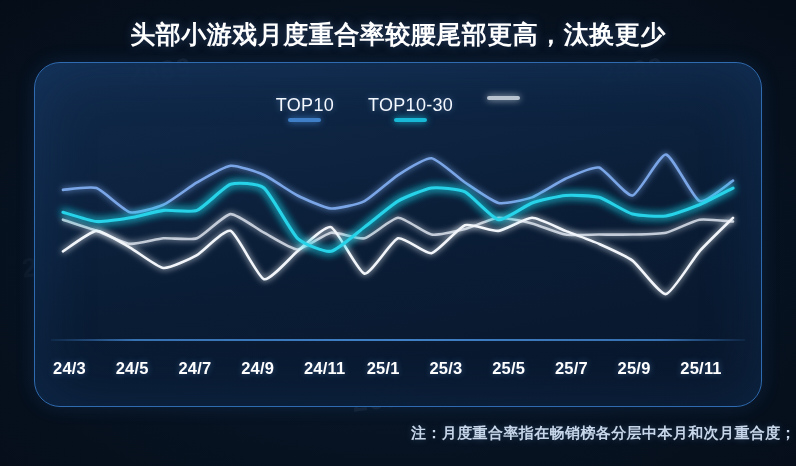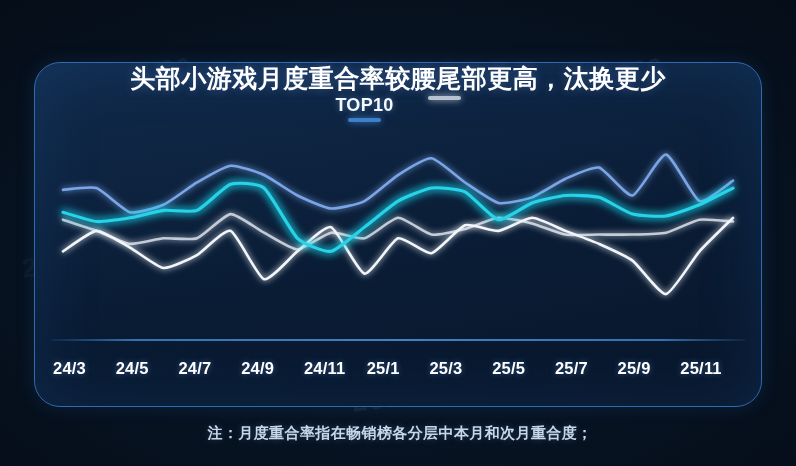--- a/index.html
+++ b/index.html
@@ -47,21 +47,20 @@
     position: absolute;
     left: 0; right: 0;
     top: 18px;
     text-align: center;
     color: #ffffff;
     font-size: 25px;
     font-weight: 700;
     letter-spacing: 0.5px;
     text-shadow: 0 0 10px rgba(120,170,255,0.35);
     z-index: 6;
-    margin-top: 44px;
   }
 
   
   #card {
     position: absolute;
     left: 34px;
     top: 62px;
     width: 726px;
     height: 343px;
     border-radius: 26px;
@@ -88,21 +87,21 @@
   }
   .legend-item {
     display: flex;
     flex-direction: column;
     align-items: center;
     gap: 4px;
   }
   .legend-label {
     color: #f4f8ff;
     font-size: 18px;
-    font-weight: 700;
+    font-weight: 400;
     letter-spacing: 0.3px;
     text-shadow: 0 0 6px rgba(140,190,255,0.45);
     line-height: 1;
   }
   .legend-swatch {
     width: 33px;
     height: 4px;
     border-radius: 2px;
   }
 
@@ -152,21 +151,21 @@
     text-shadow: 0 0 6px rgba(130,180,255,0.4);
     flex: 1 1 0;
     text-align: left;
   }
 
   
   #footnote {
     position: absolute;
     left: 4px; right: 0;
     top: 424px;
-    text-align: center;
+    text-align: right;
     color: #c7d6e8;
     font-size: 15px;
     font-weight: 700;
     letter-spacing: 0.4px;
     text-shadow: 0 0 7px rgba(110,160,230,0.3);
     z-index: 6;
   }
 </style>
 </head>
 <body>
@@ -180,20 +179,24 @@
   <div class="wm w5">2689</div>
 
   <div id="title">头部小游戏月度重合率较腰尾部更高，汰换更少</div>
 
   <div id="card">
 
     <div id="legend">
         <div class="legend-item">
           <div class="legend-label">TOP10</div>
           <div class="legend-swatch" style="background: rgb(63, 127, 200); box-shadow: rgb(63, 127, 200) 0px 0px 7px;"></div>
+        </div>
+        <div class="legend-item">
+          <div class="legend-label">TOP10-30</div>
+          <div class="legend-swatch" style="background: rgb(24, 185, 214); box-shadow: rgb(24, 185, 214) 0px 0px 7px;"></div>
         </div>
         <div class="legend-item">
           <div class="legend-swatch" style="background: rgb(185, 195, 208); box-shadow: rgb(185, 195, 208) 0px 0px 7px;"></div>
         </div>
       </div>
 
     <div id="plot">
       <svg viewBox="0 0 726 200" preserveAspectRatio="none">
         <defs>
           <filter id="glowSoft" x="-60%" y="-60%" width="220%" height="220%">

